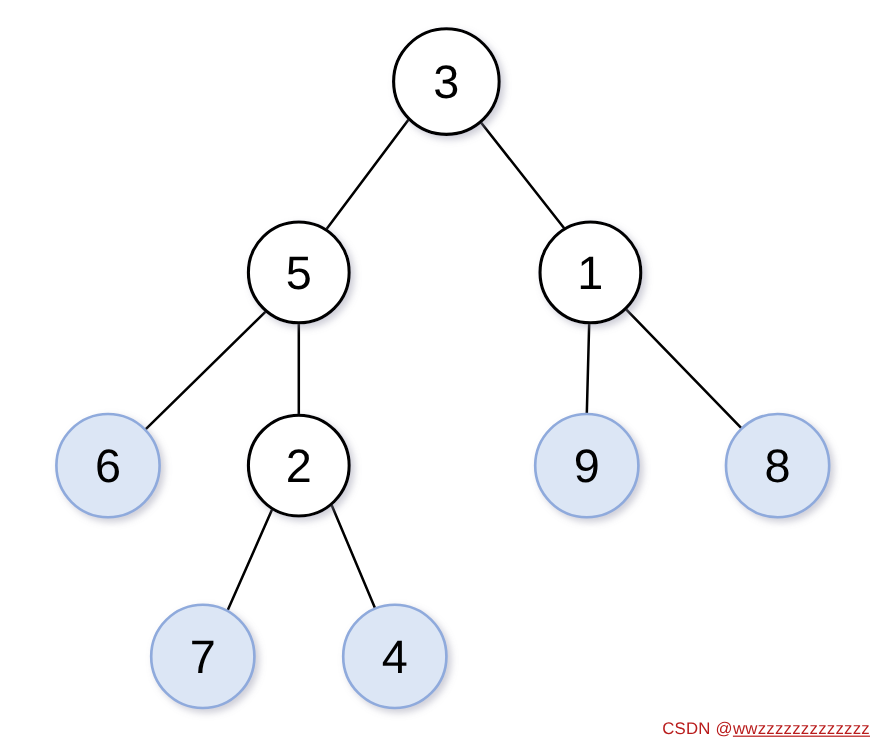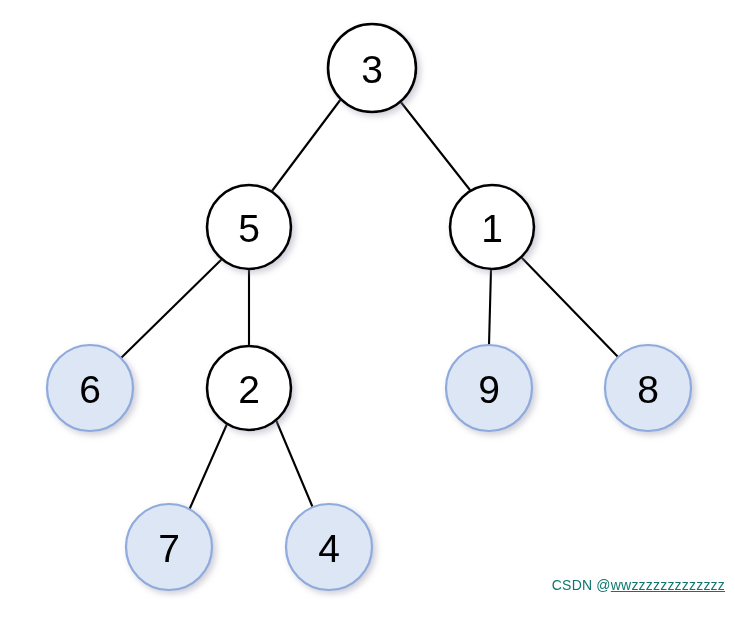--- a/index.html
+++ b/index.html
@@ -39,24 +39,24 @@
   .node-label {
     font-family: "Liberation Sans", sans-serif;
     font-size: 39px;
     fill: #000000;
     text-anchor: middle;
     dominant-baseline: central;
   }
   .watermark {
     position: absolute;
     right: 10px;
-    bottom: 24px;
+    bottom: 2px;
     font-family: "Liberation Sans", sans-serif;
     font-size: 14px;
-    color: #0f766e;
+    color: #b91c1c;
     letter-spacing: 0.2px;
     white-space: nowrap;
   }
   .watermark .wm-handle {
     text-decoration: underline;
   }
 </style>
 </head>
 <body>
 

